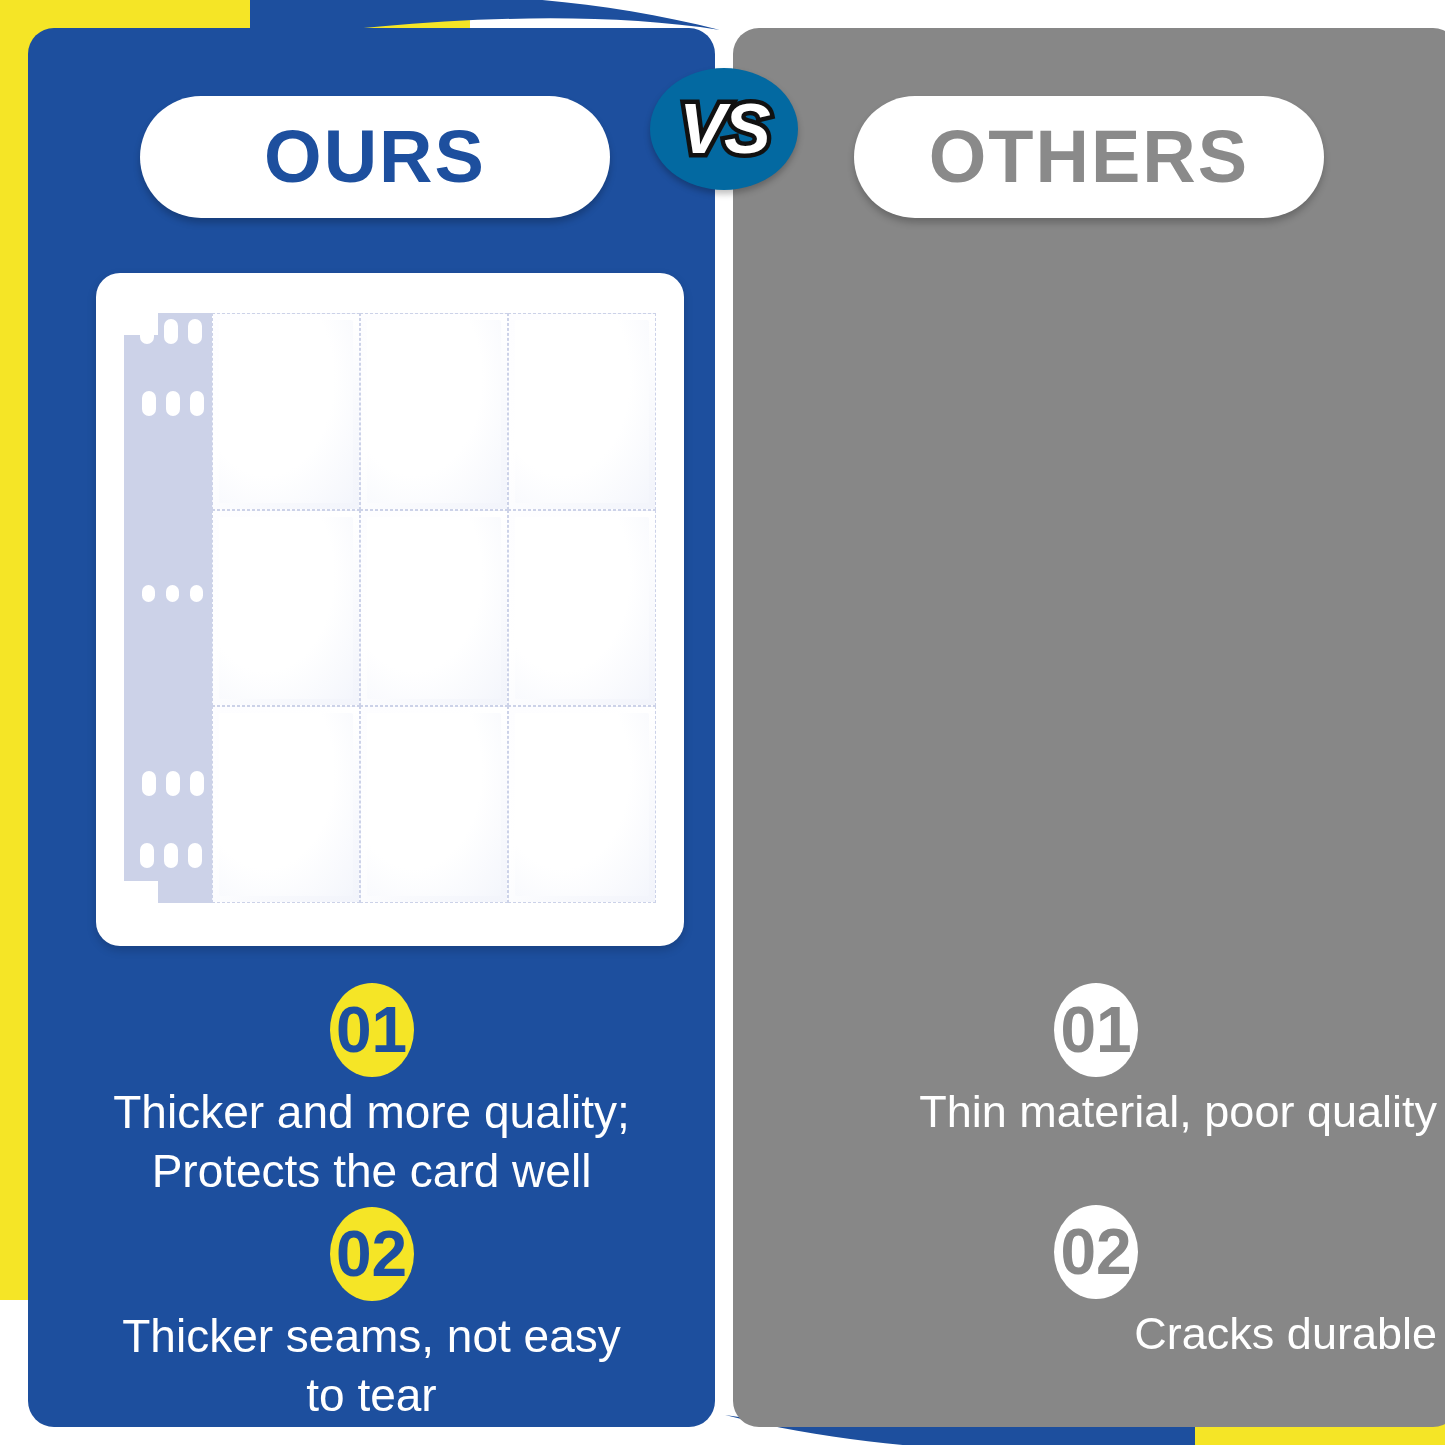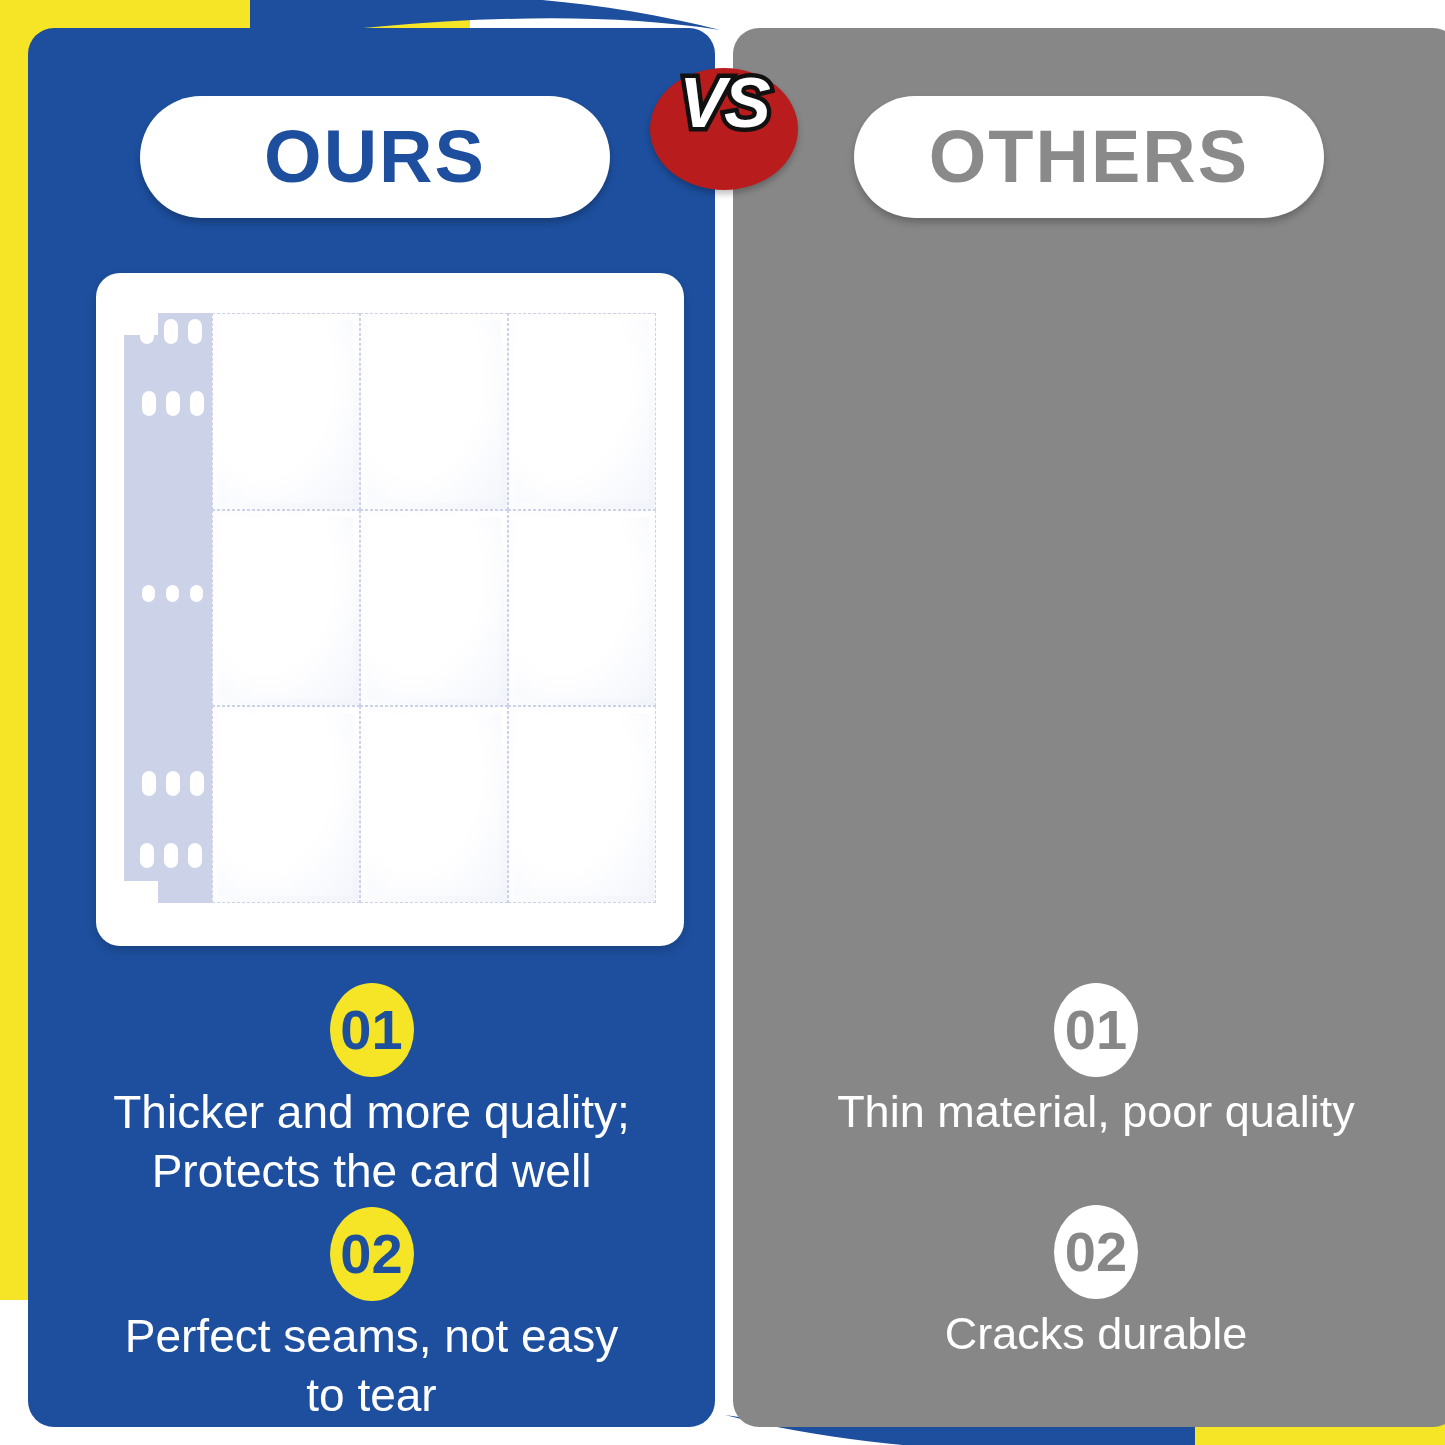--- a/index.html
+++ b/index.html
@@ -101,23 +101,23 @@
   .pill-label.others { color: #8a8a8a; }
 
   
   .vs-badge {
     position: absolute;
     left: 650px;
     top: 68px;
     width: 148px;
     height: 122px;
     border-radius: 50%;
-    background: #b91c1c;
+    background: #0369a1;
     display: flex;
-    align-items: flex-start;
+    align-items: center;
     justify-content: center;
     z-index: 40;
     box-shadow: 0 4px 6px rgba(0,0,0,0.25);
   }
   .vs-text {
     font-size: 70px;
     font-weight: bold;
     font-style: italic;
     color: #ffffff;
     line-height: 1;
@@ -150,41 +150,41 @@
   .features-ours { top: 955px; }
   .features-others { top: 955px; }
 
   .badge {
     width: 84px;
     height: 94px;
     border-radius: 50%;
     display: inline-flex;
     align-items: center;
     justify-content: center;
-    font-size: 56px;
+    font-size: 64px;
     font-weight: bold;
     line-height: 1;
   }
   .badge-yellow {
     background: #f5e526;
     color: #1d4f9e;
   }
   .badge-white {
     background: #ffffff;
     color: #878787;
   }
 
   .feat-text {
     color: #ffffff;
     font-size: 46px;
     line-height: 1.28;
     margin: 6px 22px 0 22px;
     white-space: pre-line;
   }
-  .feat-text.others { font-size: 45px; }
+  .feat-text.others { font-size: 45px; text-align: right; }
 
   .feat-block { margin-bottom: 6px; }
   .feat-block-others { margin-bottom: 64px; }
 
   
   .sheet {
     position: absolute;
     left: 28px;
     top: 18px;
     width: 532px;
@@ -303,21 +303,21 @@
     <div class="features features-ours">
 
       <div class="feat-block">
         <div class="badge badge-yellow">01</div>
         <div class="feat-text">Thicker and more quality;
 Protects the card well</div>
       </div>
 
       <div class="feat-block">
         <div class="badge badge-yellow">02</div>
-        <div class="feat-text">Perfect seams, not easy
+        <div class="feat-text">Thicker seams, not easy
 to tear</div>
       </div>
 
     </div>
   </div>
 
   <div class="vs-badge">
     <span class="vs-text">VS</span>
   </div>
 

